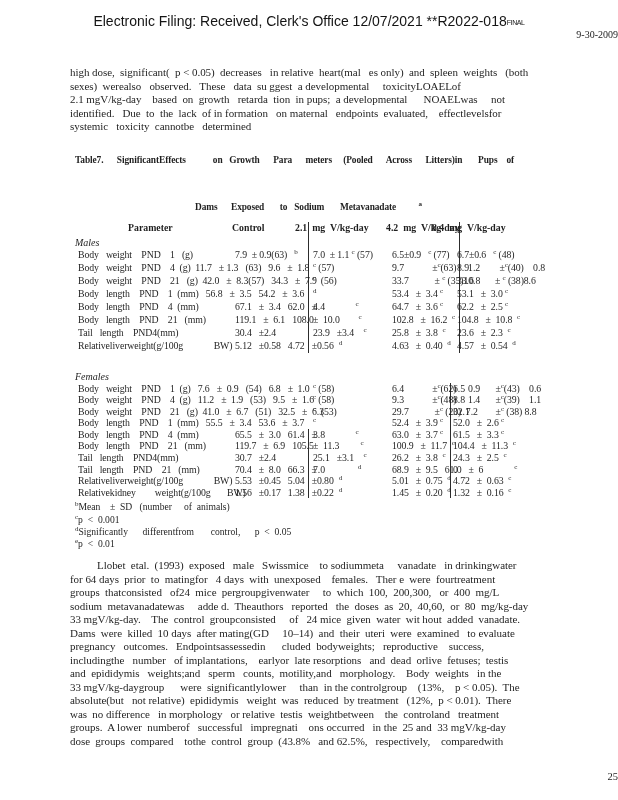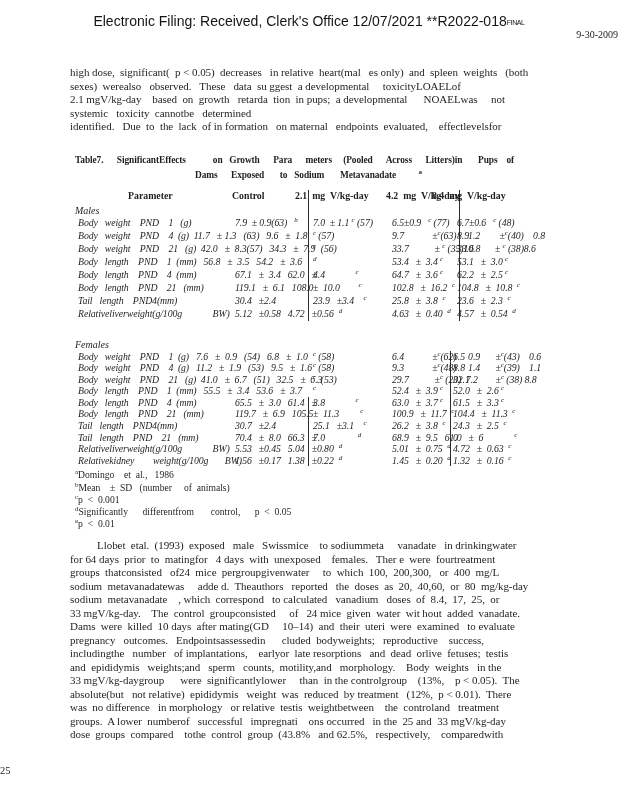--- a/index.html
+++ b/index.html
@@ -9,57 +9,57 @@
           font-family:"Liberation Sans","DejaVu Sans",sans-serif;
           font-size:14px;color:#141414;}
   .filing .suffix{font-size:7px;letter-spacing:-0.4px;vertical-align:1px;}
   .date{text-align:right;font-size:10px;margin-top:0px;color:#222;}
   .para{margin-left:70px;width:490px;}
   .p1{margin-top:26px;}
   .p2{margin-top:9px;}
   .pline{white-space:pre;font-size:11px;line-height:13.5px;letter-spacing:-0.05px;}
   .tablewrap{margin-left:75px;width:483px;margin-top:19px;}
   .ttitle{font-weight:bold;font-size:9.4px;white-space:pre;line-height:15px;letter-spacing:-0.1px;}
-  .ttitle2{padding-left:120px;}
+  .ttitle2{padding-left:120px;margin-top:32px;}
   .theadmales{position:relative;margin-top:7px;}
   .females{position:relative;margin-top:18px;}
   .hrow{position:relative;height:15px;font-family:Liberation Serif, serif;}
   .hrow .hcell{position:absolute;top:0;white-space:pre;font-weight:bold;font-size:9.8px;}
   .hc0{left:53px}.hc1{left:157px}.hc2{left:220px}.hc3{left:311px}.hc4{left:357px}
   .seclabel{font-style:italic;font-size:10px;height:12px;line-height:12px;}
-  .trow{position:relative;height:13px;font-style:italic;}
+  .trow{position:relative;height:13px;}
   .females .trow{height:11.6px;}
   .cell{position:absolute;top:0;white-space:pre;font-size:9.8px;line-height:12px;letter-spacing:-0.1px;}
   .c0{left:3px}.c1{left:160px}.c2{left:238px}.c3{left:317px}.c4{left:382px}
   .females .c4{left:378px}
   sup{font-size:7px;line-height:0;vertical-align:4px;}
   .vline{position:absolute;width:1px;background:#2c2c2c;}
   .theadmales .vl1{left:233px;top:0;bottom:0;}
   .theadmales .vl2{left:384px;top:0;bottom:0;}
   .females .vl1{left:233px;top:58px;bottom:0;}
   .females .vl2{left:375px;top:12px;bottom:0;}
   .footnotes{margin-top:3px;}
   .fnline{white-space:pre;font-size:9.6px;line-height:12.2px;}
-  .pageno{text-align:left;margin-top:23px;font-size:10.5px;}
+  .pageno{text-align:right;margin-top:23px;font-size:10.5px;}
 </style>
 </head>
 <body>
 
 <div class="page">
 
   <div class="filing"><span>Electronic Filing: Received, Clerk's Office 12/07/2021 **R2022-018</span><span class="suffix">FINAL</span></div>
 
   <div class="date">9-30-2009</div>
 
   <div class="para p1">
       <div class="pline">high dose,  significant(  p &lt; 0.05)  decreases   in relative  heart(mal   es only)  and  spleen  weights   (both</div>
       <div class="pline">sexes)  werealso   observed.   These   data  su ggest  a developmental     toxicityLOAELof</div>
       <div class="pline">2.1 mgV/kg-day    based  on  growth   retarda  tion  in pups;  a developmental      NOAELwas     not</div>
+      <div class="pline">identified.   Due  to  the  lack  of in formation   on maternal   endpoints  evaluated,    effectlevelsfor</div>
       <div class="pline">systemic   toxicity  cannotbe   determined</div>
-      <div class="pline">identified.   Due  to  the  lack  of in formation   on maternal   endpoints  evaluated,    effectlevelsfor</div>
     </div>
 
   <div class="tablewrap">
     <div class="ttitle">Table7.      SignificantEffects            on   Growth      Para      meters     (Pooled      Across      Litters)in       Pups    of</div>
     <div class="ttitle ttitle2">Dams      Exposed       to   Sodium       Metavanadate          <sup>a</sup></div>
 
     <div class="theadmales">
       <div class="vline vl1"></div>
       <div class="vline vl2"></div>
       <div class="hrow">
@@ -195,34 +195,32 @@
             <span class="cell c0">Relativekidney        weight(g/100g       BW)</span>
             <span class="cell c1">1.56   ±0.17   1.38   ±0.22</span>
             <span class="cell c2">           <sup>d</sup></span>
             <span class="cell c3">1.45   ±  0.20  <sup>d</sup></span>
             <span class="cell c4">1.32   ±  0.16  <sup>c</sup></span>
           </div>
         </div>
     </div>
 
     <div class="footnotes">
-        <div class="fnline"><sup>a</sup>Domingo    et  al.,   1986</div>
         <div class="fnline"><sup>b</sup>Mean    ±  SD   (number     of  animals)</div>
         <div class="fnline"><sup>c</sup>p  &lt;  0.001</div>
         <div class="fnline"><sup>d</sup>Significantly      differentfrom       control,      p  &lt;  0.05</div>
         <div class="fnline"><sup>e</sup>p  &lt;  0.01</div>
       </div>
   </div>
 
   <div class="para p2">
       <div class="pline">          Llobet  etal.  (1993)  exposed   male   Swissmice    to sodiummeta     vanadate   in drinkingwater</div>
       <div class="pline">for 64 days  prior  to  matingfor   4 days  with  unexposed    females.   Ther e  were  fourtreatment</div>
       <div class="pline">groups  thatconsisted   of24  mice  pergroupgivenwater     to  which  100,  200,300,   or  400  mg/L</div>
       <div class="pline">sodium  metavanadatewas     adde d.  Theauthors   reported   the  doses  as  20,  40,60,  or  80  mg/kg-day</div>
-      <div class="pline">sodium  metavanadate    , which  correspond   to calculated   vanadium   doses  of  8.4,  17,  25,  or</div>
       <div class="pline">33 mgV/kg-day.    The  control  groupconsisted     of   24 mice  given  water  wit hout  added  vanadate.</div>
       <div class="pline">Dams  were  killed  10 days  after mating(GD     10–14)  and  their  uteri  were  examined   to evaluate</div>
       <div class="pline">pregnancy   outcomes.   Endpointsassessedin      cluded  bodyweights;   reproductive    success,</div>
       <div class="pline">includingthe   number   of implantations,    earlyor  late resorptions   and  dead  orlive  fetuses;  testis</div>
       <div class="pline">and  epididymis   weights;and   sperm   counts,  motility,and   morphology.    Body  weights   in the</div>
       <div class="pline">33 mgV/kg-daygroup      were  significantlylower     than  in the controlgroup    (13%,    p &lt; 0.05).  The</div>
       <div class="pline">absolute(but   not relative)  epididymis   weight  was  reduced  by treatment   (12%,  p &lt; 0.01).  There</div>
       <div class="pline">was  no difference   in morphology   or relative  testis  weightbetween    the  controland   treatment</div>
       <div class="pline">groups.  A lower  numberof   successful   impregnati    ons occurred   in the  25 and  33 mgV/kg-day</div>
       <div class="pline">dose  groups  compared    tothe  control  group  (43.8%   and 62.5%,   respectively,    comparedwith</div>

